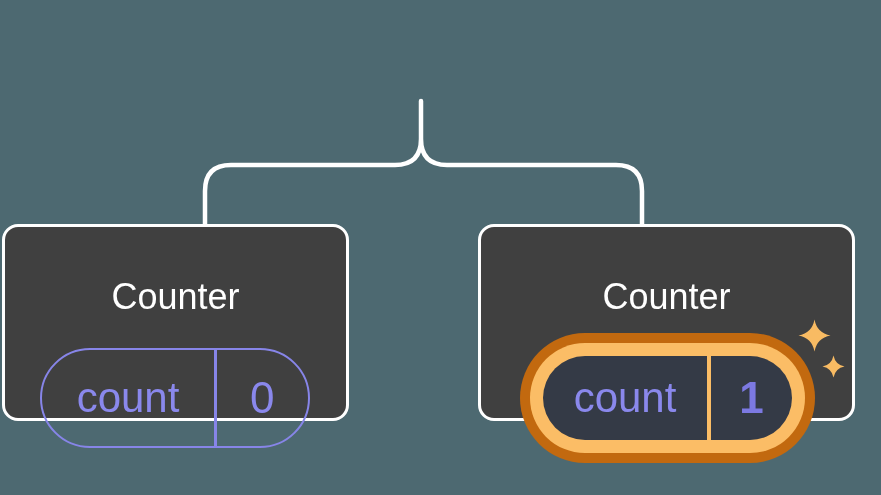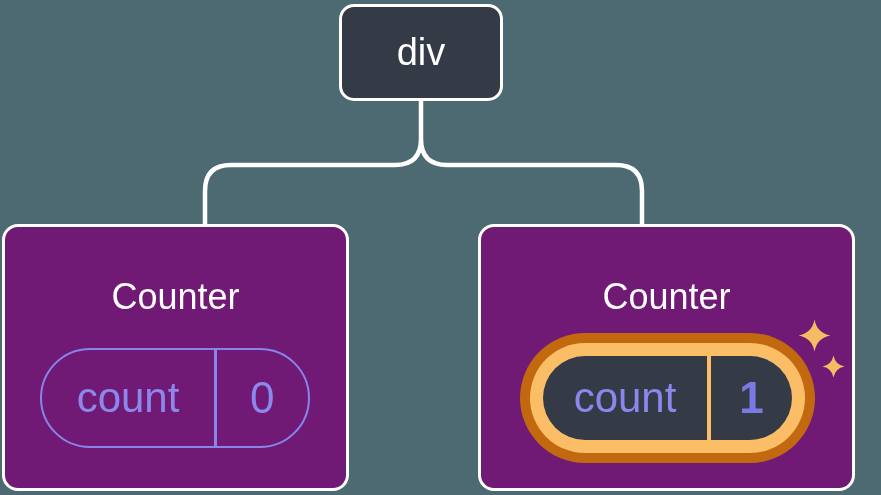--- a/index.html
+++ b/index.html
@@ -28,22 +28,22 @@
     display: flex;
     align-items: center;
     justify-content: center;
     color: #ffffff;
     font-size: 38px;
     font-weight: 400;
   }
   .card {
     position: absolute;
     top: 224px;
-    height: 267px;
-    background: #701a75;
+    height: 197px;
+    background: #404040;
     border: 3px solid #ffffff;
     border-radius: 16px;
   }
   .card-left  { left: 2px;   width: 347px; }
   .card-right { left: 478px; width: 377px; }
   .card-title {
     position: absolute;
     top: 50px;
     left: 0;
     width: 100%;
@@ -133,23 +133,20 @@
 </head>
 <body>
 
 <div class="canvas">
 
   <svg class="connectors" viewBox="0 0 881 495" xmlns="http://www.w3.org/2000/svg">
     <path d="M421 101 L421 139 Q421 165 395 165 L231 165 Q205 165 205 191 L205 224
              M421 139 Q421 165 447 165 L616 165 Q642 165 642 191 L642 224" fill="none" stroke="#ffffff" stroke-width="4.5" stroke-linecap="round"></path>
   </svg>
 
-  <div class="node-root">
-    <span>div</span>
-  </div>
 
   <div class="card card-left">
     <div class="card-title">Counter</div>
     <div class="pill-plain">
       <span class="pill-section-label">count</span>
       <span class="pill-divider"></span>
       <span class="pill-section-value">0</span>
     </div>
   </div>
 

